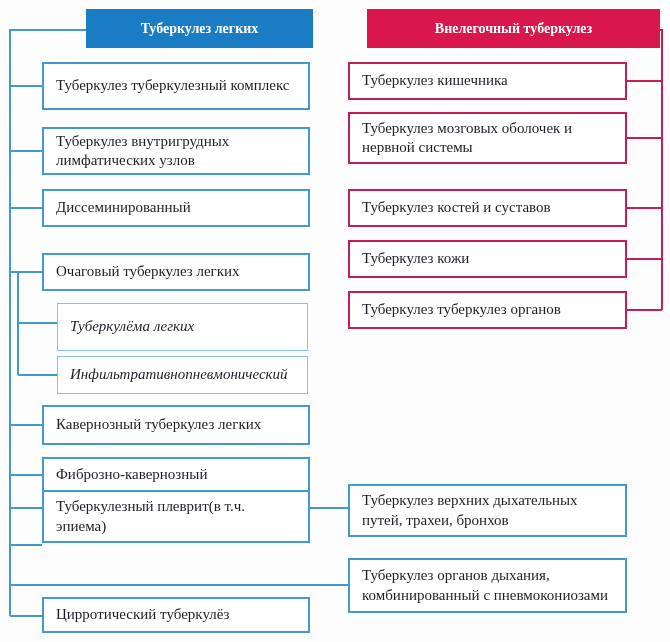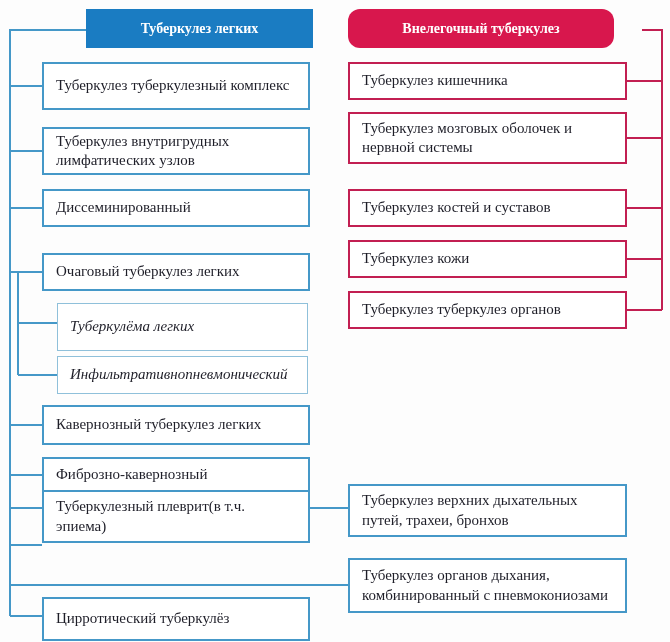--- a/index.html
+++ b/index.html
@@ -77,32 +77,32 @@
       <line class="lred" x1="642" y1="30" x2="663" y2="30"></line>
       <line class="lred" x1="627" y1="81" x2="662" y2="81"></line>
       <line class="lred" x1="627" y1="138" x2="662" y2="138"></line>
       <line class="lred" x1="627" y1="208" x2="662" y2="208"></line>
       <line class="lred" x1="627" y1="259" x2="662" y2="259"></line>
       <line class="lred" x1="627" y1="310" x2="662" y2="310"></line>
     </g>
   </svg>
 
   <div class="hdr blue" style="left:86px; top:9px; width:227px; height:39px;">Туберкулез легких</div>
-  <div class="hdr red" style="left:348px; top:9px; width:266px; height:39px;border-radius:12px;">Внелегочный туберкулез</div>
+  <div class="hdr red" style="left:367px; top:9px; width:293px; height:39px;">Внелегочный туберкулез</div>
 
   <div class="box blue" style="left:42px; top:62px;  width:268px; height:48px;">Туберкулез туберкулезный комплекс</div>
   <div class="box blue" style="left:42px; top:127px; width:268px; height:48px;">Туберкулез внутригрудных лимфатических узлов</div>
   <div class="box blue" style="left:42px; top:189px; width:268px; height:38px;">Диссеминированный</div>
   <div class="box blue" style="left:42px; top:253px; width:268px; height:38px;">Очаговый туберкулез легких</div>
   <div class="box sub" style="left:57px; top:303px; width:251px; height:48px;">Туберкулёма легких</div>
   <div class="box sub" style="left:57px; top:356px; width:251px; height:38px;">Инфильтративнопневмонический</div>
   <div class="box blue" style="left:42px; top:405px; width:268px; height:40px;">Кавернозный туберкулез легких</div>
   <div class="box blue" style="left:42px; top:457px; width:268px; height:36px;">Фиброзно-кавернозный</div>
   <div class="box blue" style="left:42px; top:490px; width:268px; height:53px;">Туберкулезный плеврит(в т.ч. эпиема)</div>
-  <div class="box blue" style="left:42px; top:597px; width:268px; height:44px;">Цирротический туберкулёз</div>
+  <div class="box blue" style="left:42px; top:597px; width:268px; height:36px;">Цирротический туберкулёз</div>
 
   <div class="box red" style="left:348px; top:62px;  width:279px; height:38px;">Туберкулез кишечника</div>
   <div class="box red" style="left:348px; top:112px; width:279px; height:52px;">Туберкулез мозговых оболочек и нервной системы</div>
   <div class="box red" style="left:348px; top:189px; width:279px; height:38px;">Туберкулез костей и суставов</div>
   <div class="box red" style="left:348px; top:240px; width:279px; height:38px;">Туберкулез кожи</div>
   <div class="box red" style="left:348px; top:291px; width:279px; height:38px;">Туберкулез туберкулез органов</div>
 
   <div class="box blue" style="left:348px; top:464px; width:279px; height:53px;margin-top:20px;">Туберкулез верхних дыхательных путей, трахеи, бронхов</div>
   <div class="box blue" style="left:348px; top:558px; width:279px; height:55px;">Туберкулез органов дыхания, комбинированный с пневмокониозами</div>
 

